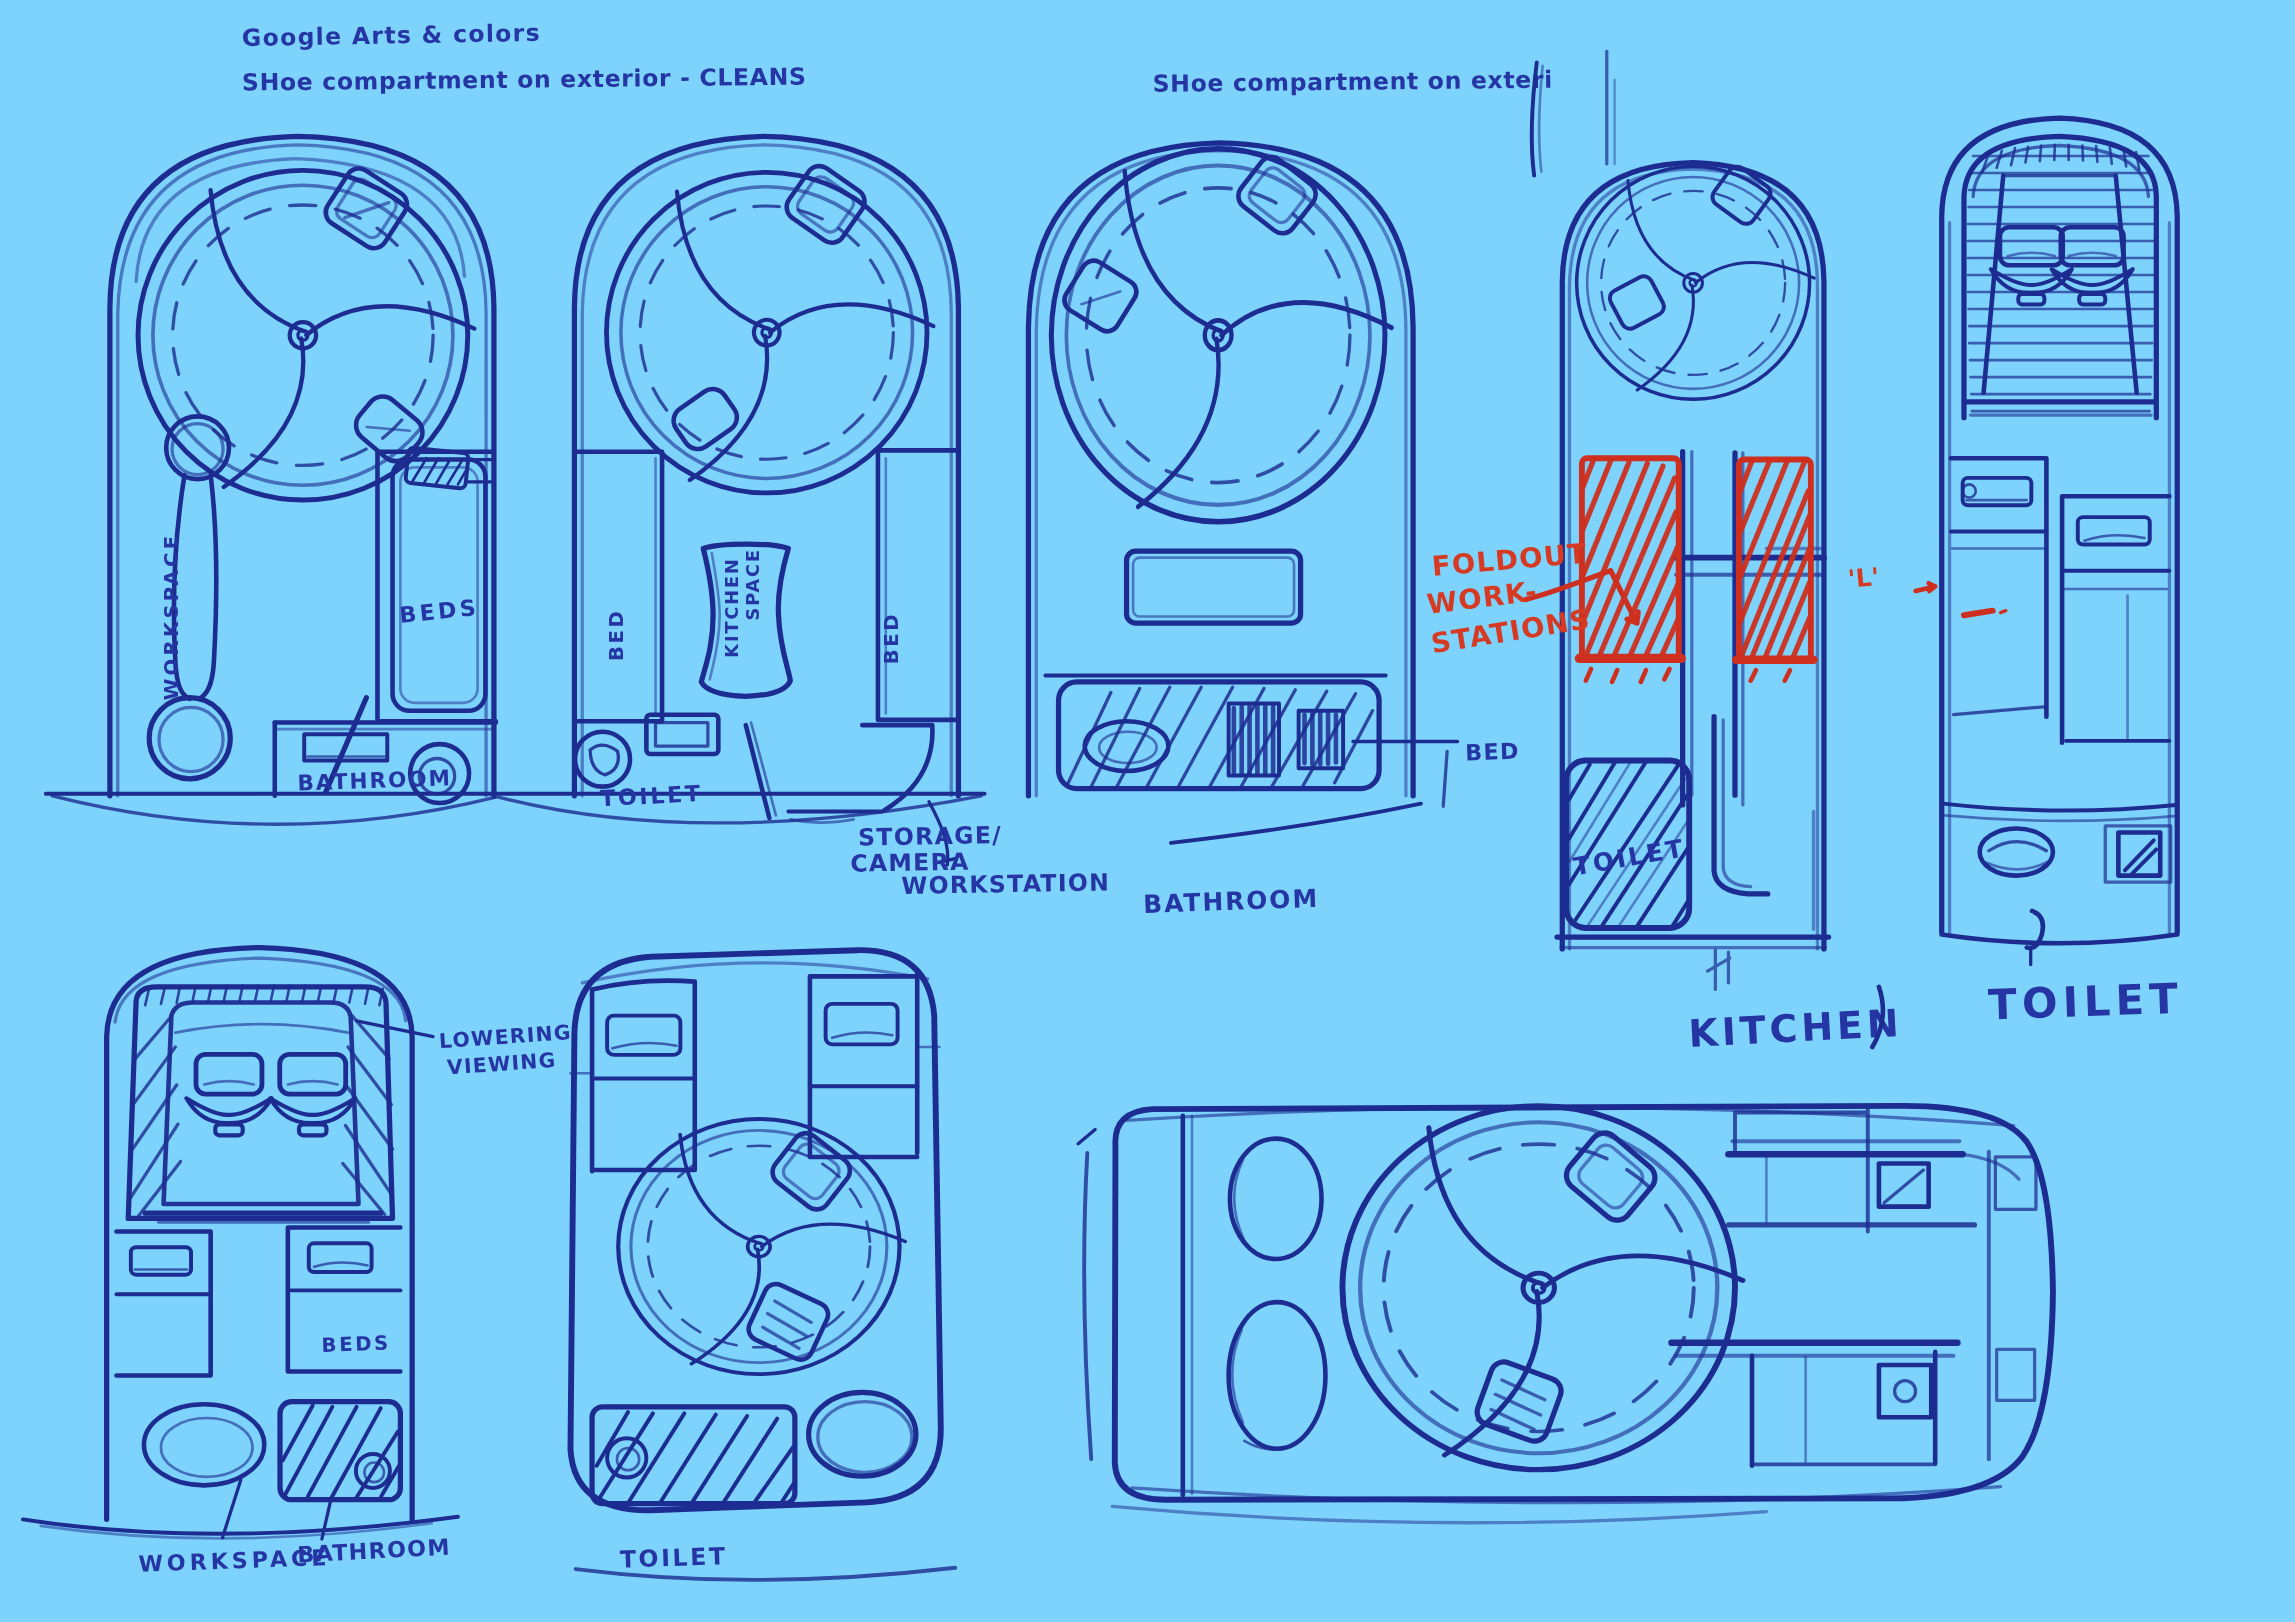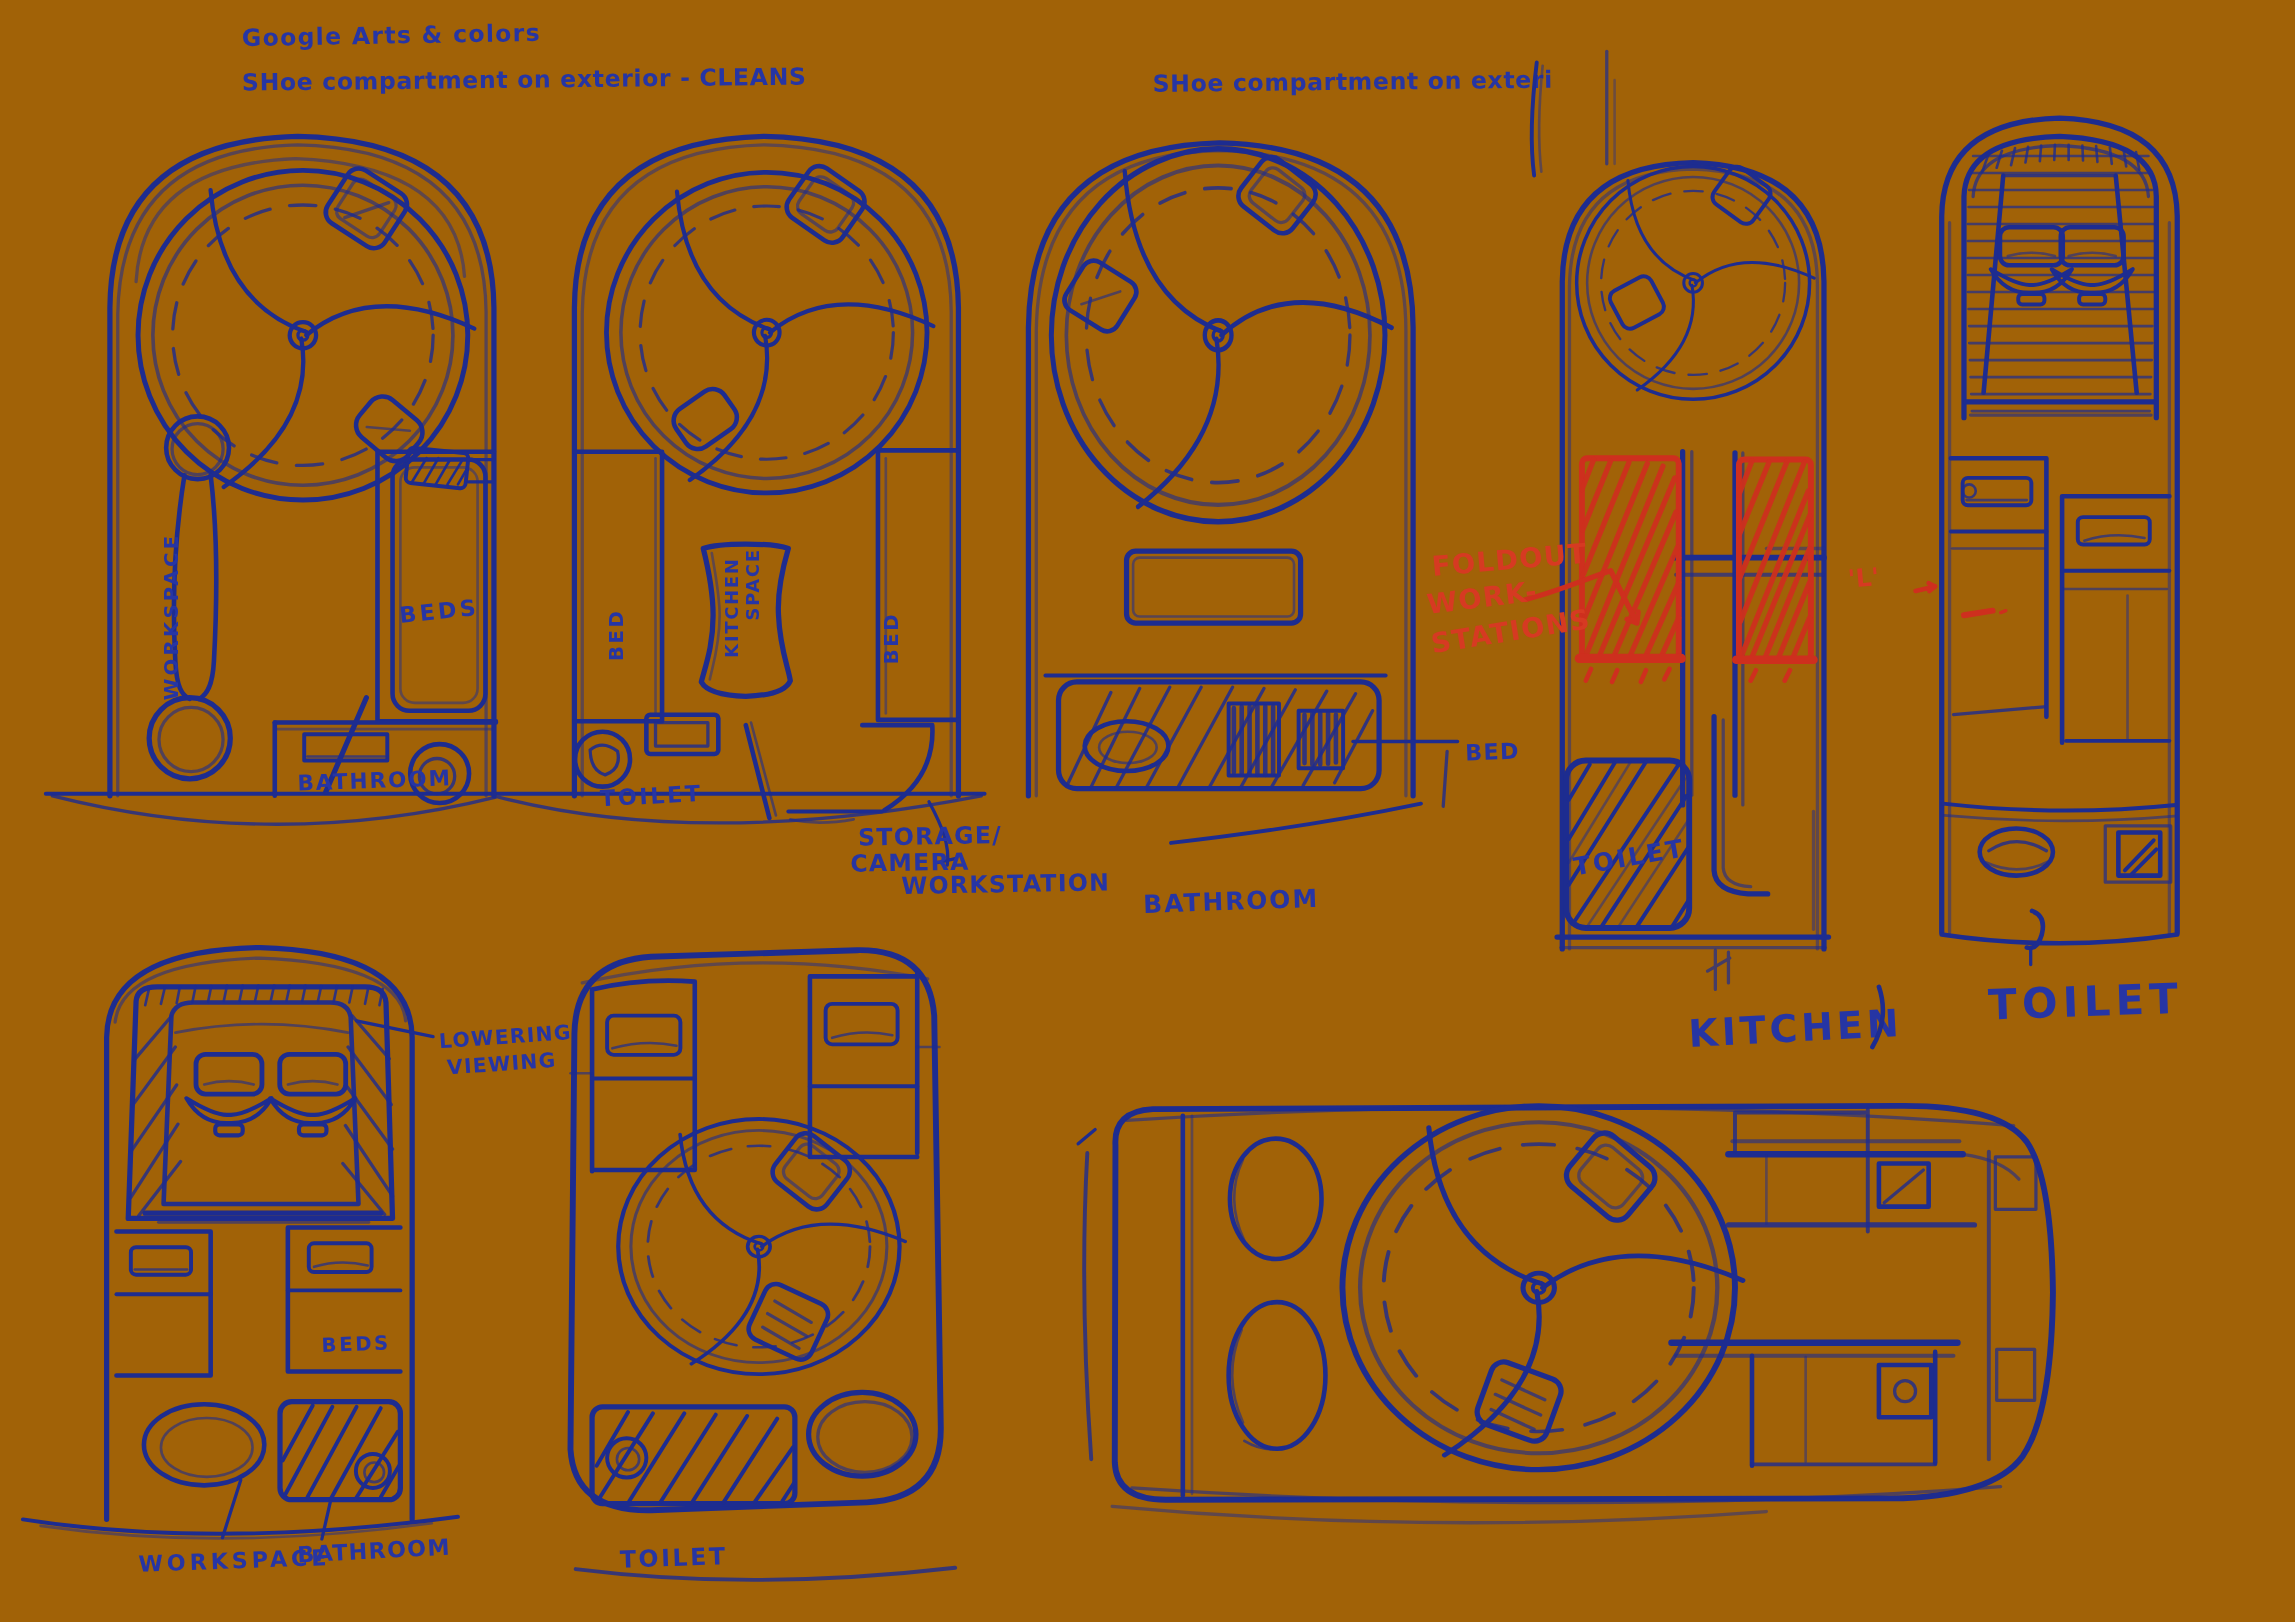--- a/index.html
+++ b/index.html
@@ -1,16 +1,16 @@
 <!DOCTYPE html>
 <html style="font-size:10.5px"><head>
 <meta charset="utf-8">
 <style>
   html,body{margin:0;padding:0;background:#000002;}
-  #canvas{position:relative;width:2295px;height:1623px;background:#a16207;overflow:hidden;}
+  #canvas{position:relative;width:2295px;height:1623px;background:#7dd3fc;overflow:hidden;}
   svg{position:absolute;left:0;top:0;}
   .ink{stroke:#1d2c90;fill:none;stroke-linecap:round;stroke-linejoin:round;}
   .red{stroke:#ce2f1e;fill:none;stroke-linecap:round;stroke-linejoin:round;}
   .hand{font-family:"DejaVu Sans",sans-serif;font-weight:bold;fill:#2635a4;stroke:none;}
   .hand-red{font-family:"DejaVu Sans",sans-serif;font-weight:bold;fill:#d63a22;stroke:none;}
 </style>
 </head>
 <body>
 
 <div id="canvas">

